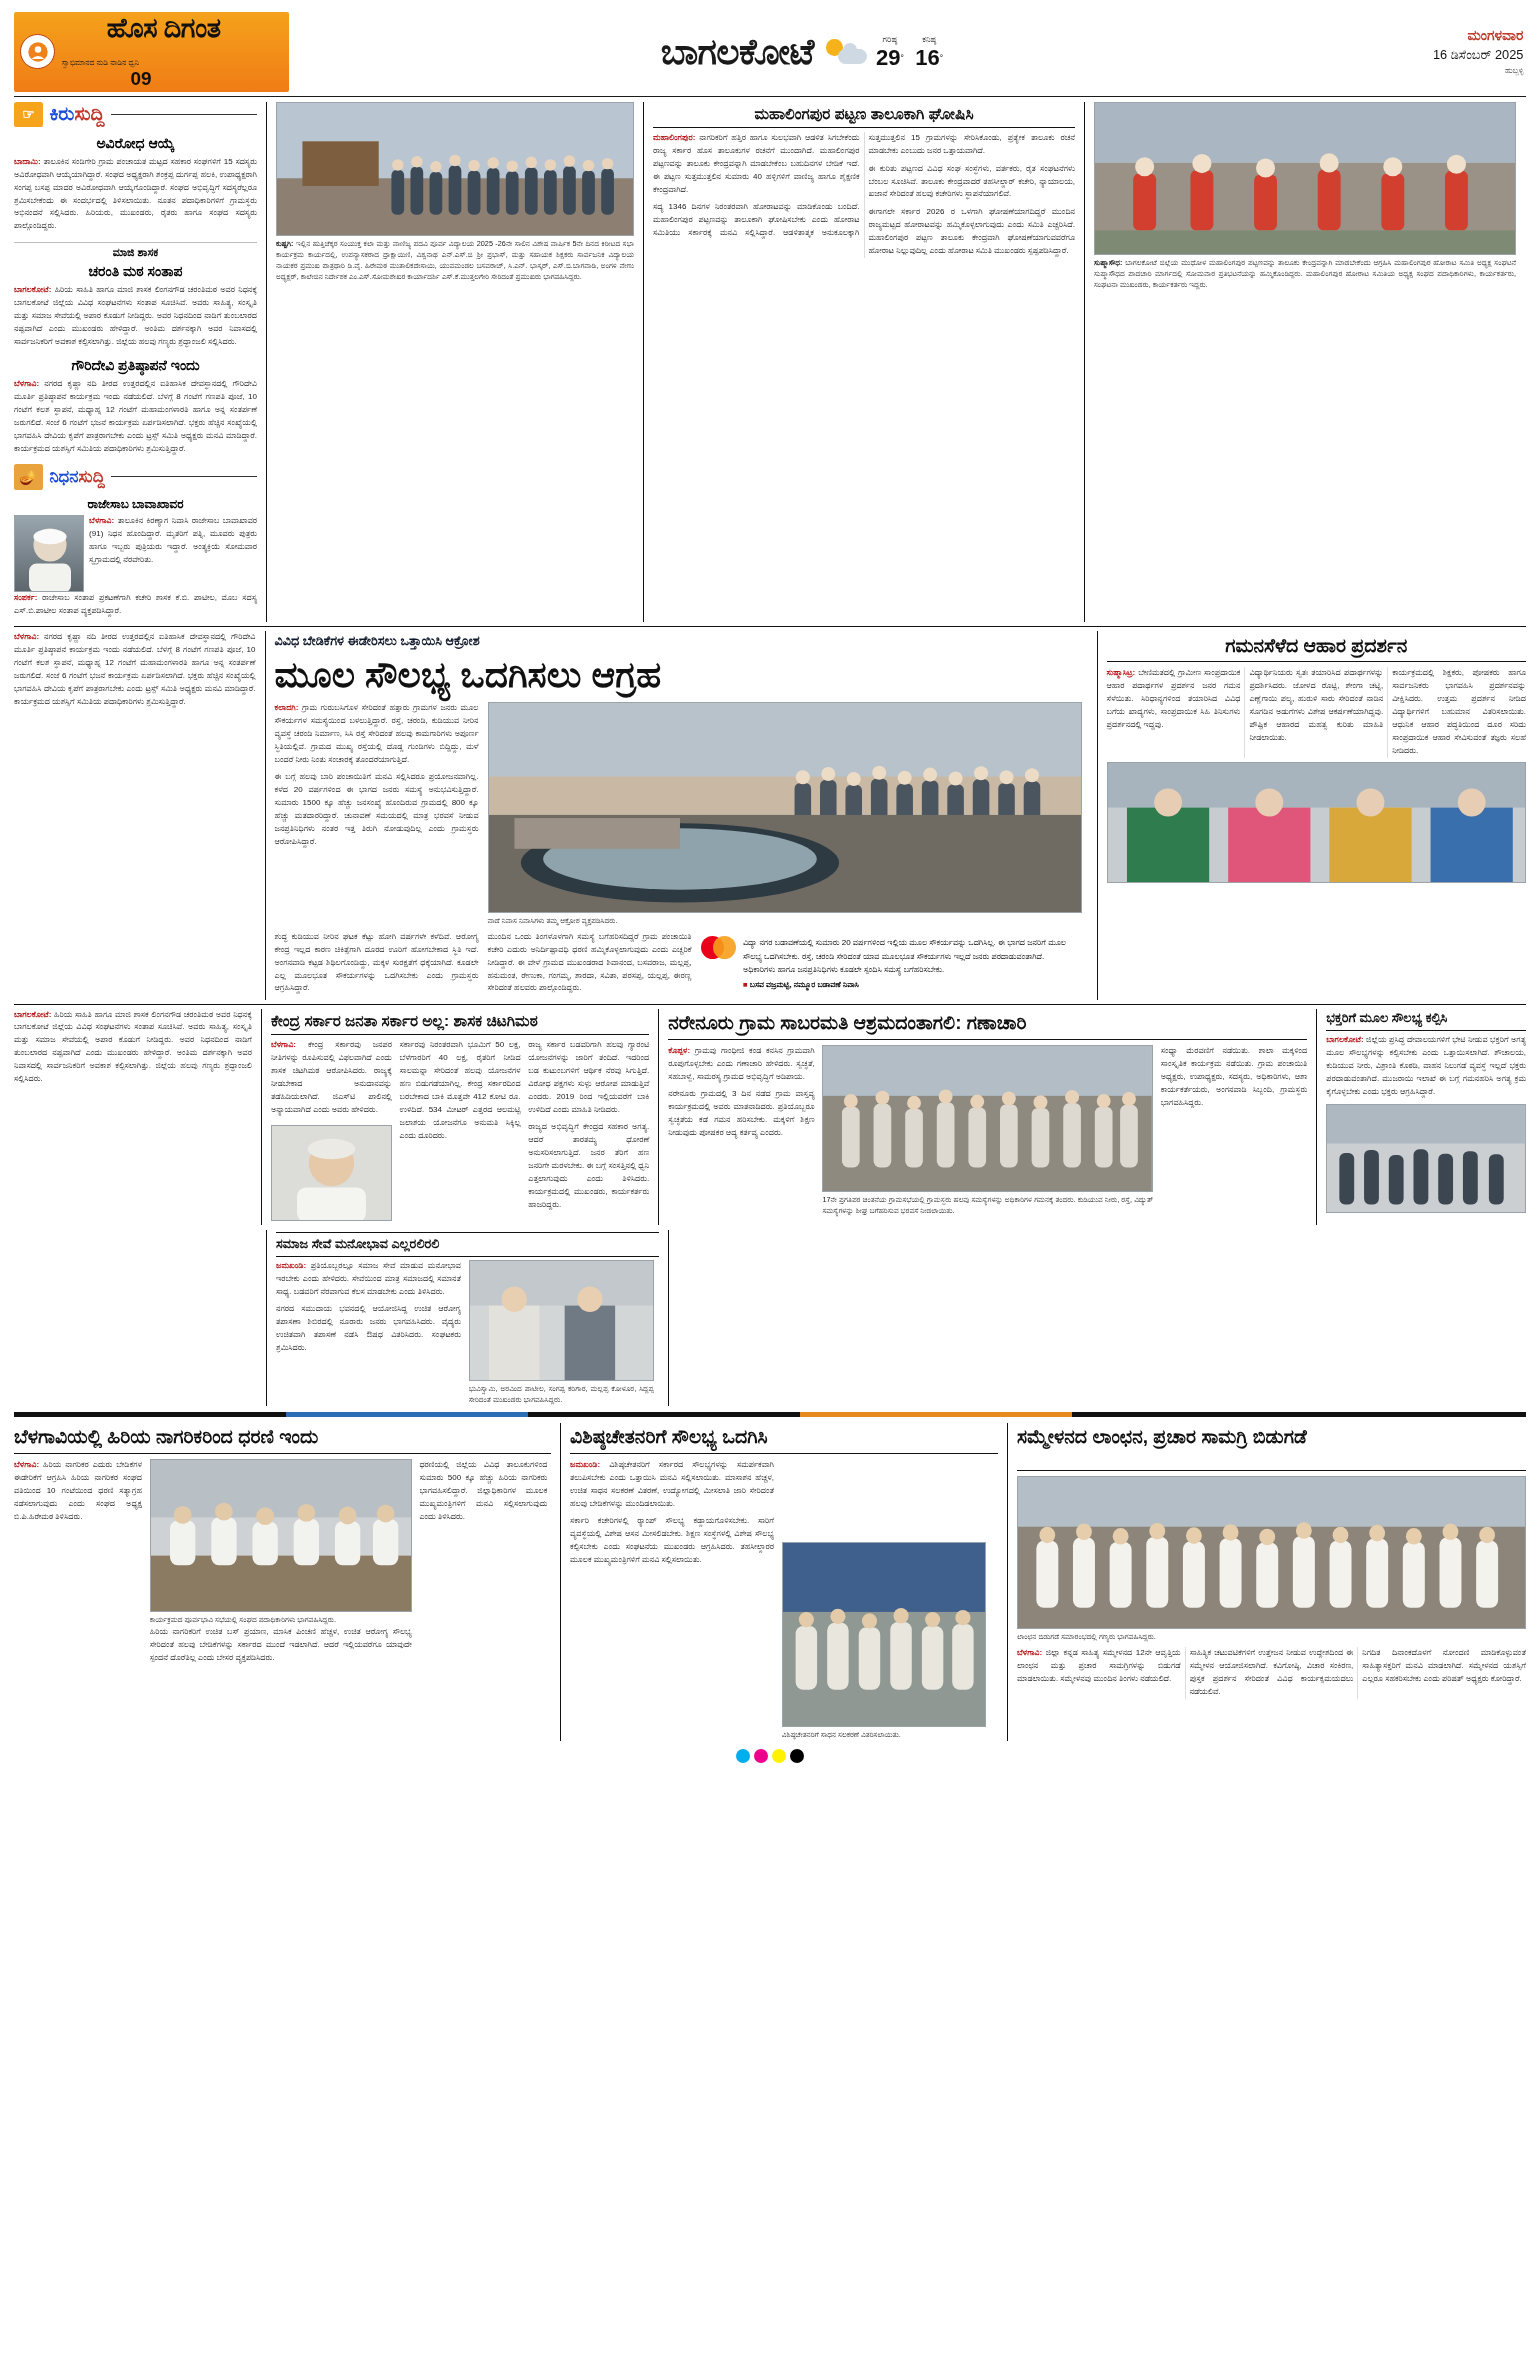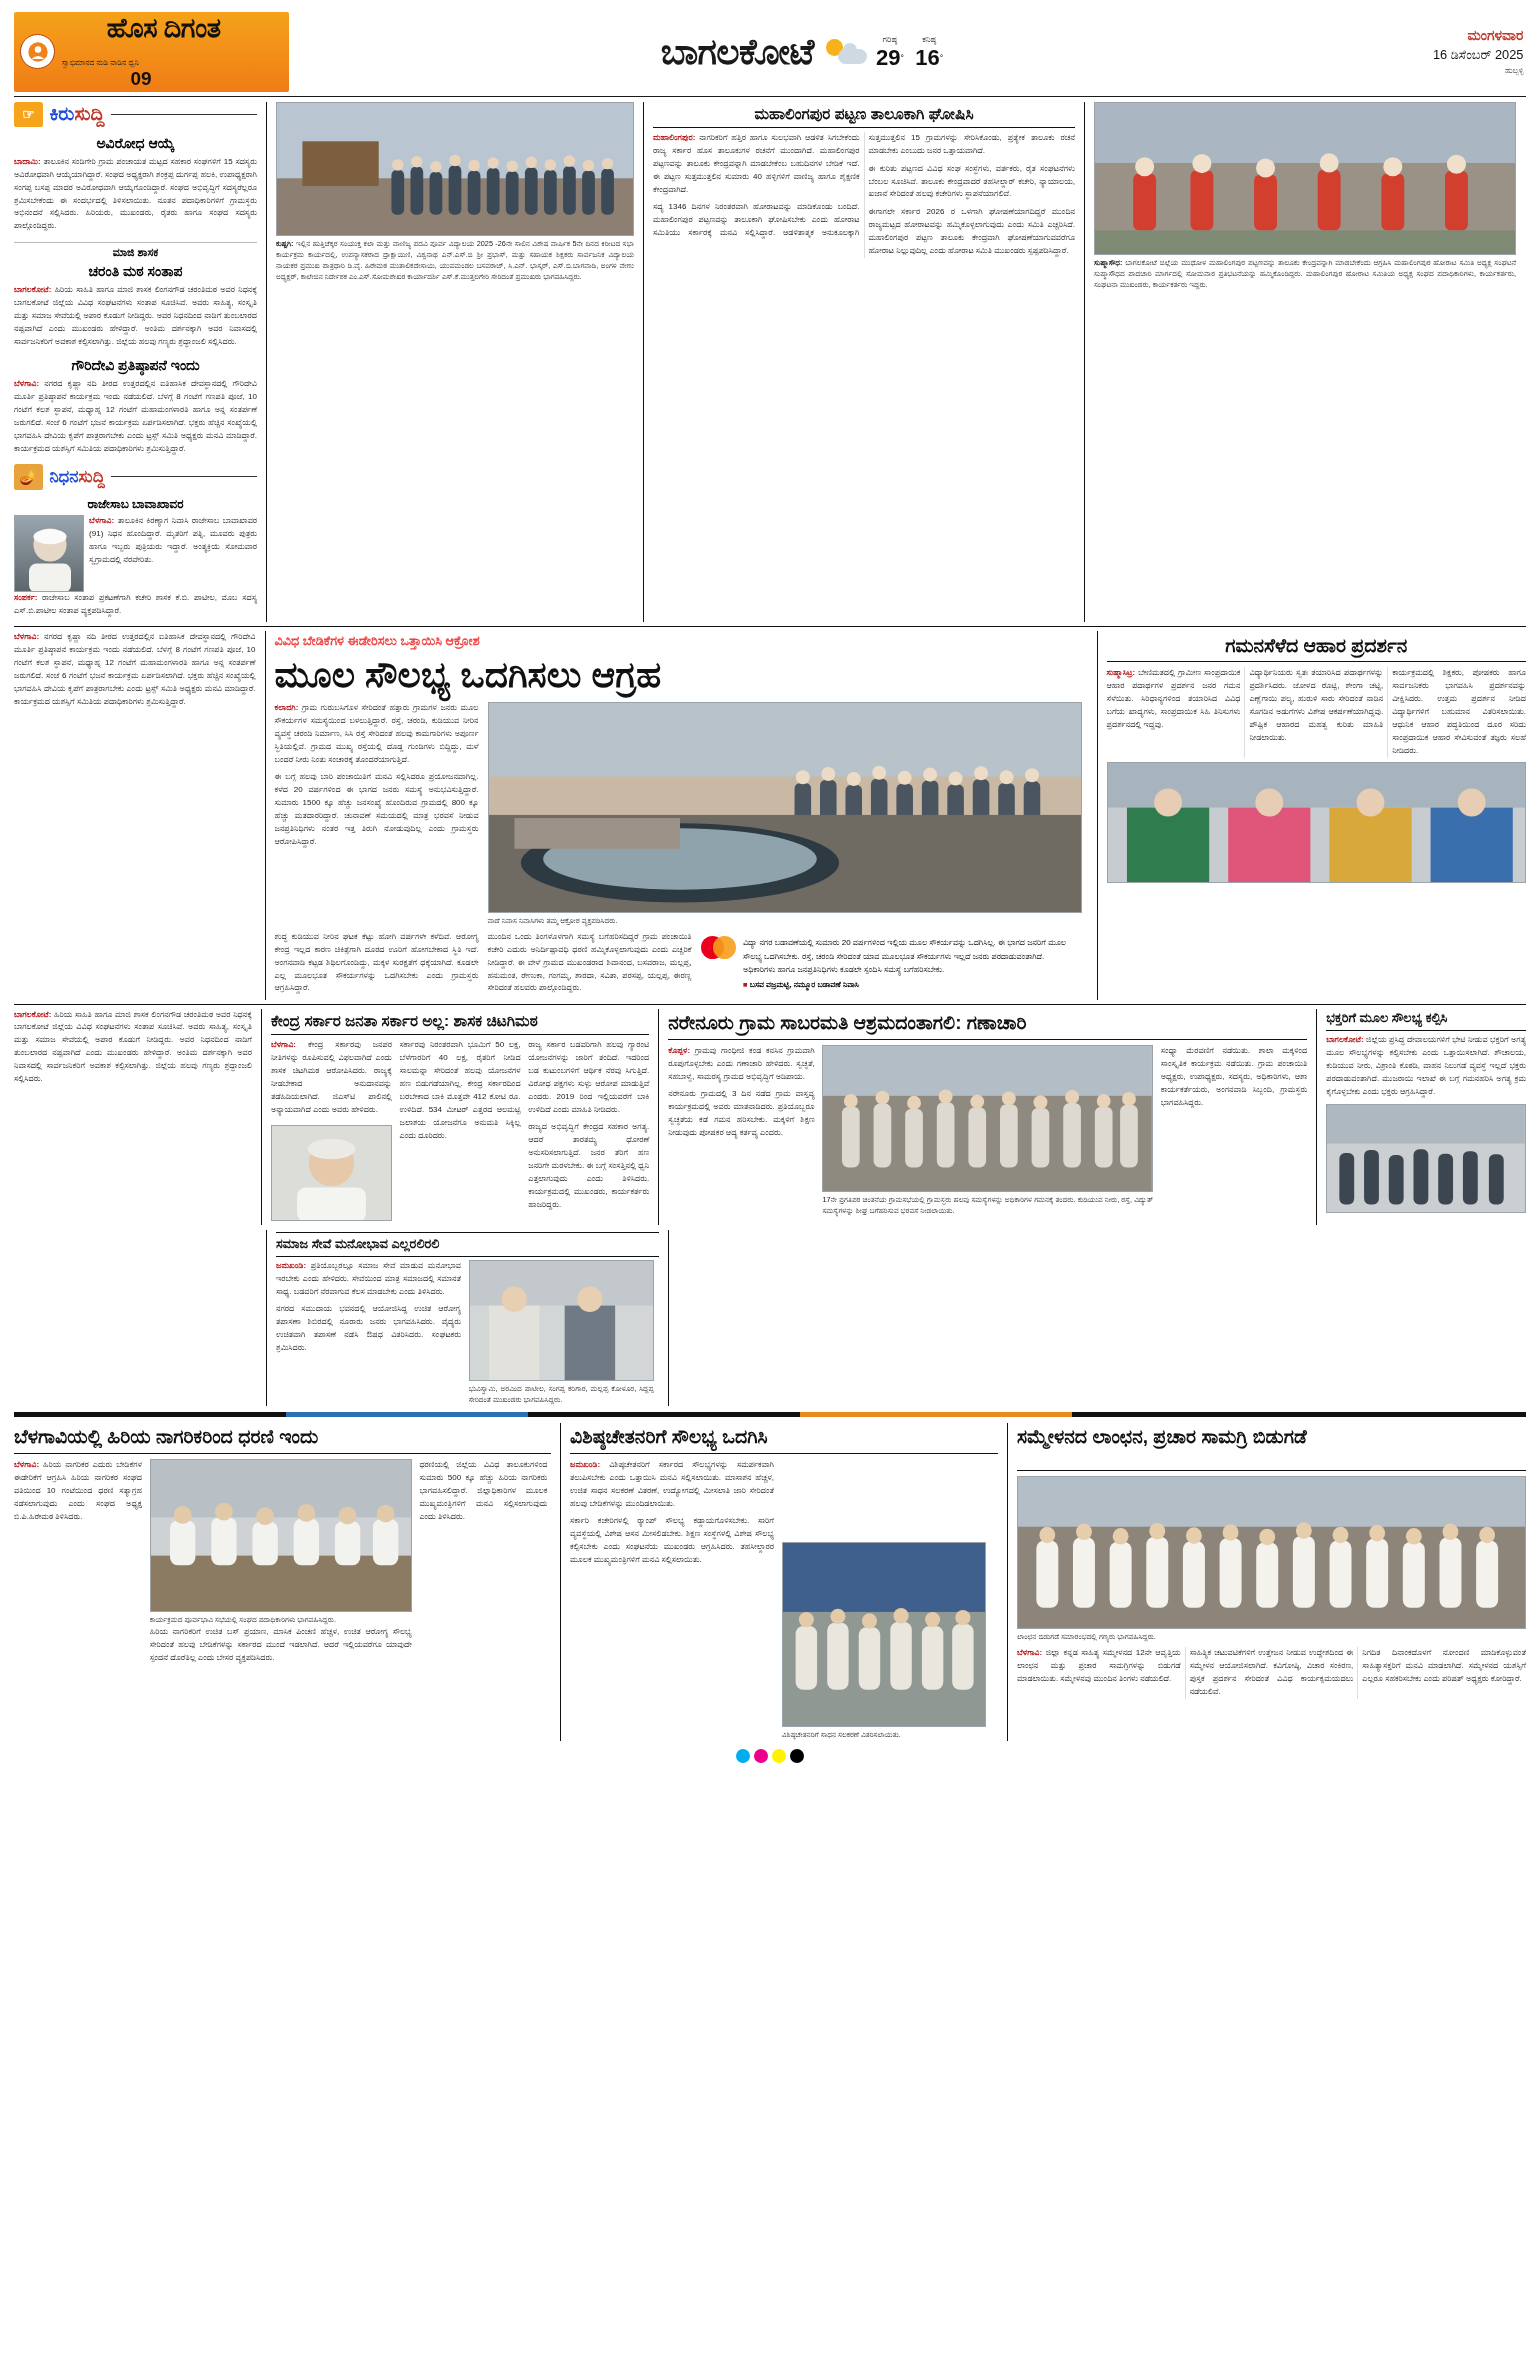--- a/index.html
+++ b/index.html
@@ -359,21 +359,21 @@
     <div class="col" style="width:243px;">
       <p class="body">
         <span class="kicker">ಬೆಳಗಾವಿ:</span>
         <span>ನಗರದ ಕೃಷ್ಣಾ ನದಿ ತೀರದ ಉತ್ತರದಲ್ಲಿನ ಐತಿಹಾಸಿಕ ದೇವಸ್ಥಾನದಲ್ಲಿ ಗೌರಿದೇವಿ ಮೂರ್ತಿ ಪ್ರತಿಷ್ಠಾಪನೆ ಕಾರ್ಯಕ್ರಮ ಇಂದು ನಡೆಯಲಿದೆ. ಬೆಳಗ್ಗೆ 8 ಗಂಟೆಗೆ ಗಣಪತಿ ಪೂಜೆ, 10 ಗಂಟೆಗೆ ಕಲಶ ಸ್ಥಾಪನೆ, ಮಧ್ಯಾಹ್ನ 12 ಗಂಟೆಗೆ ಮಹಾಮಂಗಳಾರತಿ ಹಾಗೂ ಅನ್ನ ಸಂತರ್ಪಣೆ ಜರುಗಲಿದೆ. ಸಂಜೆ 6 ಗಂಟೆಗೆ ಭಜನೆ ಕಾರ್ಯಕ್ರಮ ಏರ್ಪಡಿಸಲಾಗಿದೆ. ಭಕ್ತರು ಹೆಚ್ಚಿನ ಸಂಖ್ಯೆಯಲ್ಲಿ ಭಾಗವಹಿಸಿ ದೇವಿಯ ಕೃಪೆಗೆ ಪಾತ್ರರಾಗಬೇಕು ಎಂದು ಟ್ರಸ್ಟ್ ಸಮಿತಿ ಅಧ್ಯಕ್ಷರು ಮನವಿ ಮಾಡಿದ್ದಾರೆ. ಕಾರ್ಯಕ್ರಮದ ಯಶಸ್ಸಿಗೆ ಸಮಿತಿಯ ಪದಾಧಿಕಾರಿಗಳು ಶ್ರಮಿಸುತ್ತಿದ್ದಾರೆ.</span>
       </p>
     </div>
 
     <div class="vsep"></div>
 
     <div class="col" style="width:818px;">
-      <h3 class="head-sm" style="color:#ef4444;">ವಿವಿಧ ಬೇಡಿಕೆಗಳ ಈಡೇರಿಸಲು ಒತ್ತಾಯಿಸಿ ಆಕ್ರೋಶ</h3>
+      <h3 class="head-sm" style="color:#0f172a;">ವಿವಿಧ ಬೇಡಿಕೆಗಳ ಈಡೇರಿಸಲು ಒತ್ತಾಯಿಸಿ ಆಕ್ರೋಶ</h3>
       <h2 class="head-xl">ಮೂಲ ಸೌಲಭ್ಯ ಒದಗಿಸಲು ಆಗ್ರಹ</h2>
 
       <div class="row" style="gap:9px;">
         <div class="col" style="width:204px;">
           <p class="body">
             <span class="kicker">ಕಲಾದಗಿ:</span>
             <span>ಗ್ರಾಮ ಗುರುಬಸಿಗೊಳ ಸೇರಿದಂತೆ ಹತ್ತಾರು ಗ್ರಾಮಗಳ ಜನರು ಮೂಲ ಸೌಕರ್ಯಗಳ ಸಮಸ್ಯೆಯಿಂದ ಬಳಲುತ್ತಿದ್ದಾರೆ. ರಸ್ತೆ, ಚರಂಡಿ, ಕುಡಿಯುವ ನೀರಿನ ವ್ಯವಸ್ಥೆ ಚರಂಡಿ ನಿರ್ಮಾಣ, ಸಿಸಿ ರಸ್ತೆ ಸೇರಿದಂತೆ ಹಲವು ಕಾಮಗಾರಿಗಳು ಅಪೂರ್ಣ ಸ್ಥಿತಿಯಲ್ಲಿವೆ. ಗ್ರಾಮದ ಮುಖ್ಯ ರಸ್ತೆಯಲ್ಲಿ ದೊಡ್ಡ ಗುಂಡಿಗಳು ಬಿದ್ದಿದ್ದು, ಮಳೆ ಬಂದರೆ ನೀರು ನಿಂತು ಸಂಚಾರಕ್ಕೆ ತೊಂದರೆಯಾಗುತ್ತಿದೆ.</span>
           </p>
           <p class="body">ಈ ಬಗ್ಗೆ ಹಲವು ಬಾರಿ ಪಂಚಾಯಿತಿಗೆ ಮನವಿ ಸಲ್ಲಿಸಿದರೂ ಪ್ರಯೋಜನವಾಗಿಲ್ಲ. ಕಳೆದ 20 ವರ್ಷಗಳಿಂದ ಈ ಭಾಗದ ಜನರು ಸಮಸ್ಯೆ ಅನುಭವಿಸುತ್ತಿದ್ದಾರೆ. ಸುಮಾರು 1500 ಕ್ಕೂ ಹೆಚ್ಚು ಜನಸಂಖ್ಯೆ ಹೊಂದಿರುವ ಗ್ರಾಮದಲ್ಲಿ 800 ಕ್ಕೂ ಹೆಚ್ಚು ಮತದಾರರಿದ್ದಾರೆ. ಚುನಾವಣೆ ಸಮಯದಲ್ಲಿ ಮಾತ್ರ ಭರವಸೆ ನೀಡುವ ಜನಪ್ರತಿನಿಧಿಗಳು ನಂತರ ಇತ್ತ ತಿರುಗಿ ನೋಡುವುದಿಲ್ಲ ಎಂದು ಗ್ರಾಮಸ್ಥರು ಆರೋಪಿಸಿದ್ದಾರೆ.</p>
         </div>

